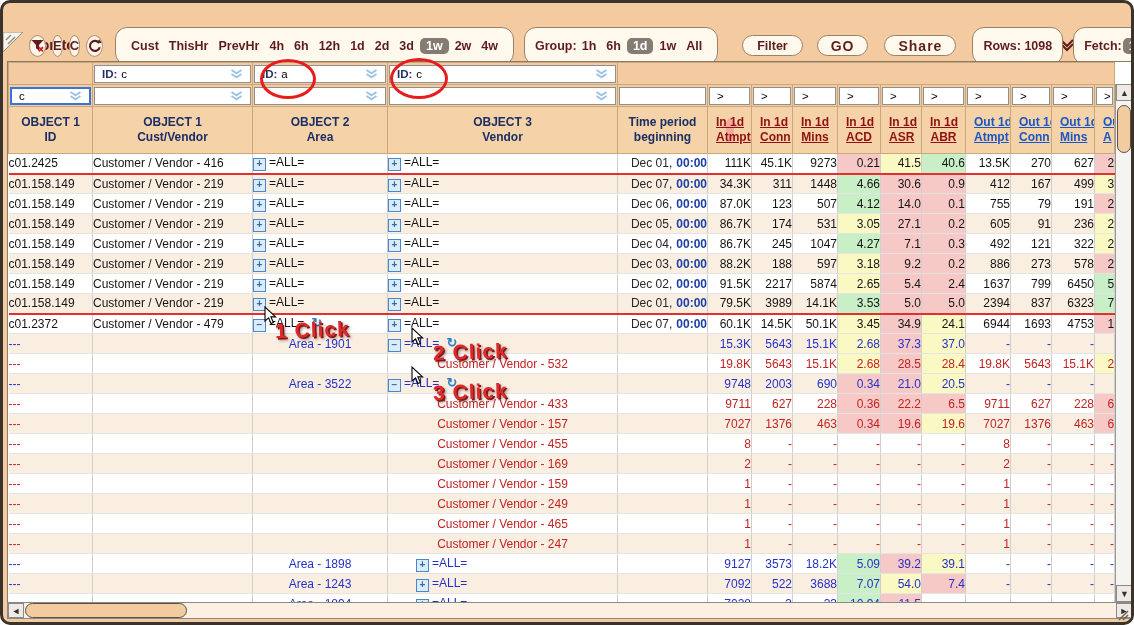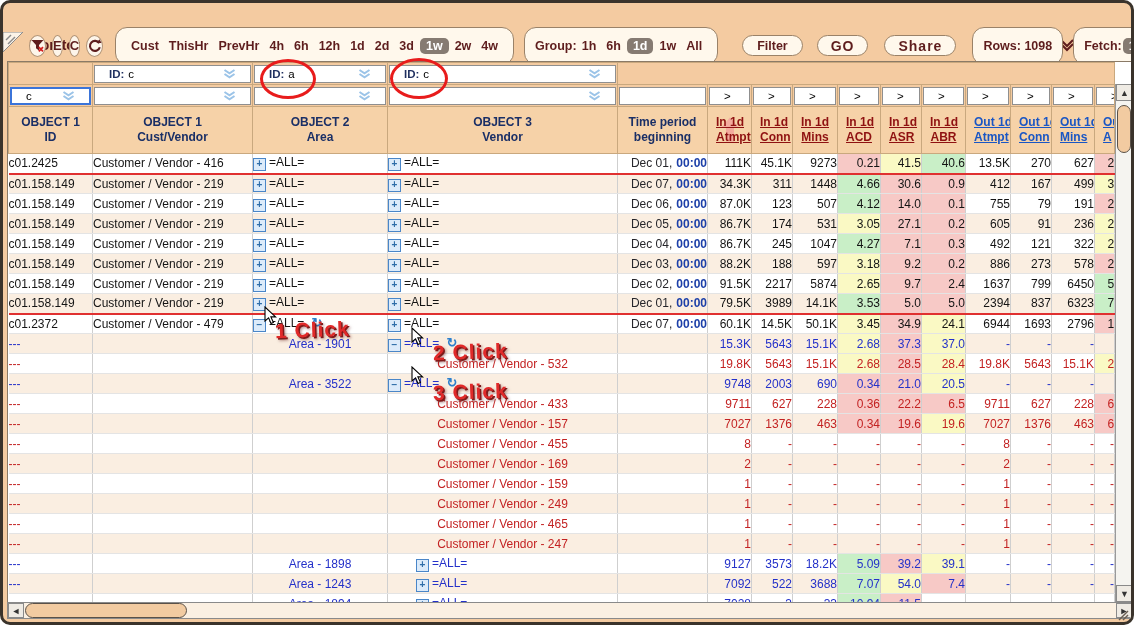--- a/index.html
+++ b/index.html
@@ -27,21 +27,21 @@
   .chip{padding:1px 4px;margin:0 1px;cursor:pointer;}
   .chip.sel{background:#867B72;color:#fff;border-radius:5px;padding:1px 6px;}
   .gofont{font-size:14px;letter-spacing:1px;}
   
   .tablewrap{position:absolute;left:4px;top:58px;width:1124px;height:540px;background:#fff;
     border:1px solid #8A7A66;box-sizing:content-box;}
   table.grid{border-collapse:collapse;table-layout:fixed;font-size:12px;width:1106px;}
   .grid td,.grid th{overflow:hidden;white-space:nowrap;box-sizing:border-box;}
   .grid thead td.f{background:#F4CBA1;height:22px;border:1px solid #C9A87E;padding:0 1px;}
   .fin{background:#fff;border:1px solid #8F8F8F;height:18px;display:flex;align-items:center;
-    padding:0 14px;box-sizing:border-box;}
+    padding:0 7px;box-sizing:border-box;}
   .fin .lbl{color:#1F2F5F;font-weight:bold;font-size:11.5px;}
   .fin .val{margin-left:4px;color:#000;font-size:11.5px;}
   .fin .chev{margin-left:auto;}
   .fin.focus{border:2px solid #3B74D9;}
   .grid th{background:#F6D2A8;color:#1A2F66;font-weight:bold;font-size:12px;line-height:15px;
     border:1px solid #C9A87E;height:28px;text-align:center;vertical-align:middle;padding:8px;}
   .hlink{text-decoration:underline;cursor:pointer;position:relative;z-index:2;margin-top:15px;}
   .th-in .hlink{color:#8F1111;}
   .th-out .hlink{color:#1A56C4;}
   th.sorted{position:relative;}
@@ -441,21 +441,21 @@
           <tr class="odd">
             <td class="c-left t-top">c01.158.149</td>
             <td class="c-left t-top">Customer / Vendor - 219</td>
             <td class="c-all"><span class="xb">+</span><span class="t-top">=ALL=</span></td>
             <td class="c-all"><span class="xb">+</span><span class="t-top">=ALL=</span></td>
             <td class="datec"><span class="dt1">Dec 02,</span><span class="dt2">00:00</span></td>
             <td class="num t-top">91.5K</td>
             <td class="num t-top">2217</td>
             <td class="num t-top">5874</td>
             <td class="num t-top bg-y">2.65</td>
-            <td class="num t-top bg-r">9.7</td>
+            <td class="num t-top bg-r">5.4</td>
             <td class="num t-top bg-r">2.4</td>
             <td class="num t-top">1637</td>
             <td class="num t-top">799</td>
             <td class="num t-top">6450</td>
             <td class="num t-top bg-g">5</td>
           </tr>
           <tr class="even sep">
             <td class="c-left t-top">c01.158.149</td>
             <td class="c-left t-top">Customer / Vendor - 219</td>
             <td class="c-all"><span class="xb">+</span><span class="t-top">=ALL=</span></td>
@@ -479,21 +479,21 @@
             <td class="c-all"><span class="xb">+</span><span class="t-top">=ALL=</span></td>
             <td class="datec"><span class="dt1">Dec 07,</span><span class="dt2">00:00</span></td>
             <td class="num t-top">60.1K</td>
             <td class="num t-top">14.5K</td>
             <td class="num t-top">50.1K</td>
             <td class="num t-top bg-y">3.45</td>
             <td class="num t-top bg-r">34.9</td>
             <td class="num t-top bg-y">24.1</td>
             <td class="num t-top">6944</td>
             <td class="num t-top">1693</td>
-            <td class="num t-top">2796</td>
+            <td class="num t-top">4753</td>
             <td class="num t-top bg-r">1</td>
           </tr>
           <tr class="even">
             <td class="dash-a t-area">---</td>
             <td class="c-left t-top"></td>
             <td class="c-center t-area">Area - 1901</td>
             <td class="c-all"><span class="xb">−</span><span class="t-area">=ALL=</span><span class="rfr">↻</span></td>
             <td class="datec"></td>
             <td class="num t-area">15.3K</td>
             <td class="num t-area">5643</td>

